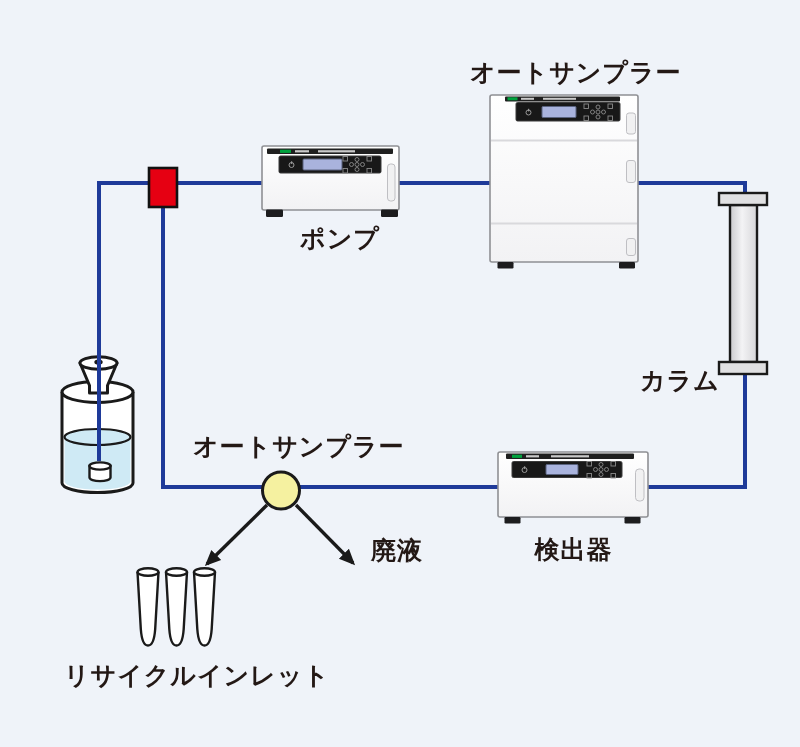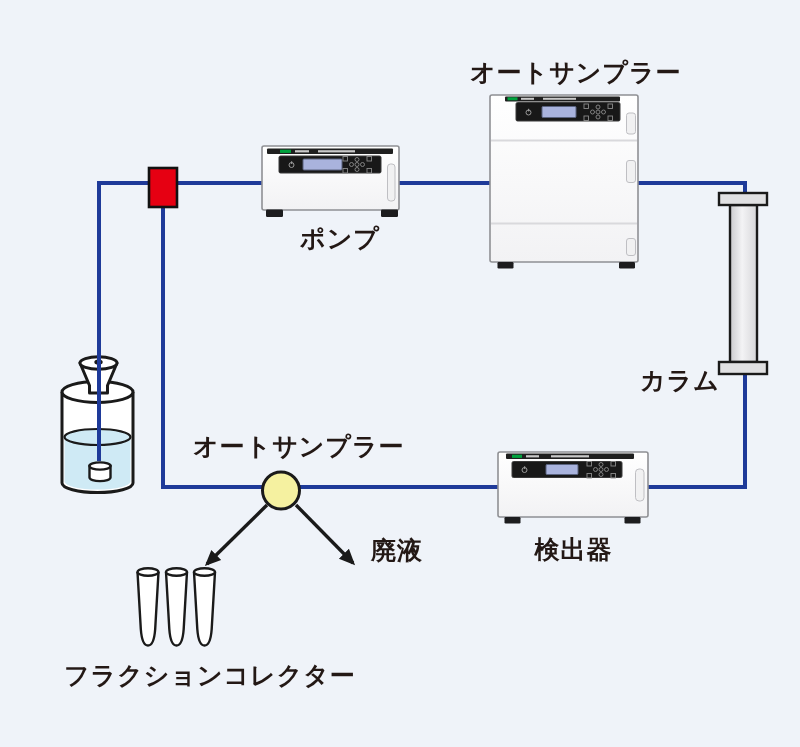--- a/index.html
+++ b/index.html
@@ -175,15 +175,15 @@
   <div class="label" style="left:470px; top:58px; width:193px;">オートサンプラー</div>
 
   <div class="label" style="left:640px; top:334px; width:76px;margin-top:32px;">カラム</div>
 
   <div class="label" style="left:193px; top:432px; width:192px;">オートサンプラー</div>
 
   <div class="label" style="left:362px; top:536px; width:70px;">廃液</div>
 
   <div class="label" style="left:531px; top:535px; width:85px;">検出器</div>
 
-  <div class="label" style="left:64px; top:661px; width:250px;">フラクションコレクター</div>
+  <div class="label" style="left:64px; top:661px; width:250px;">リサイクルインレット</div>
 
 </div>
 
 </body></html>

